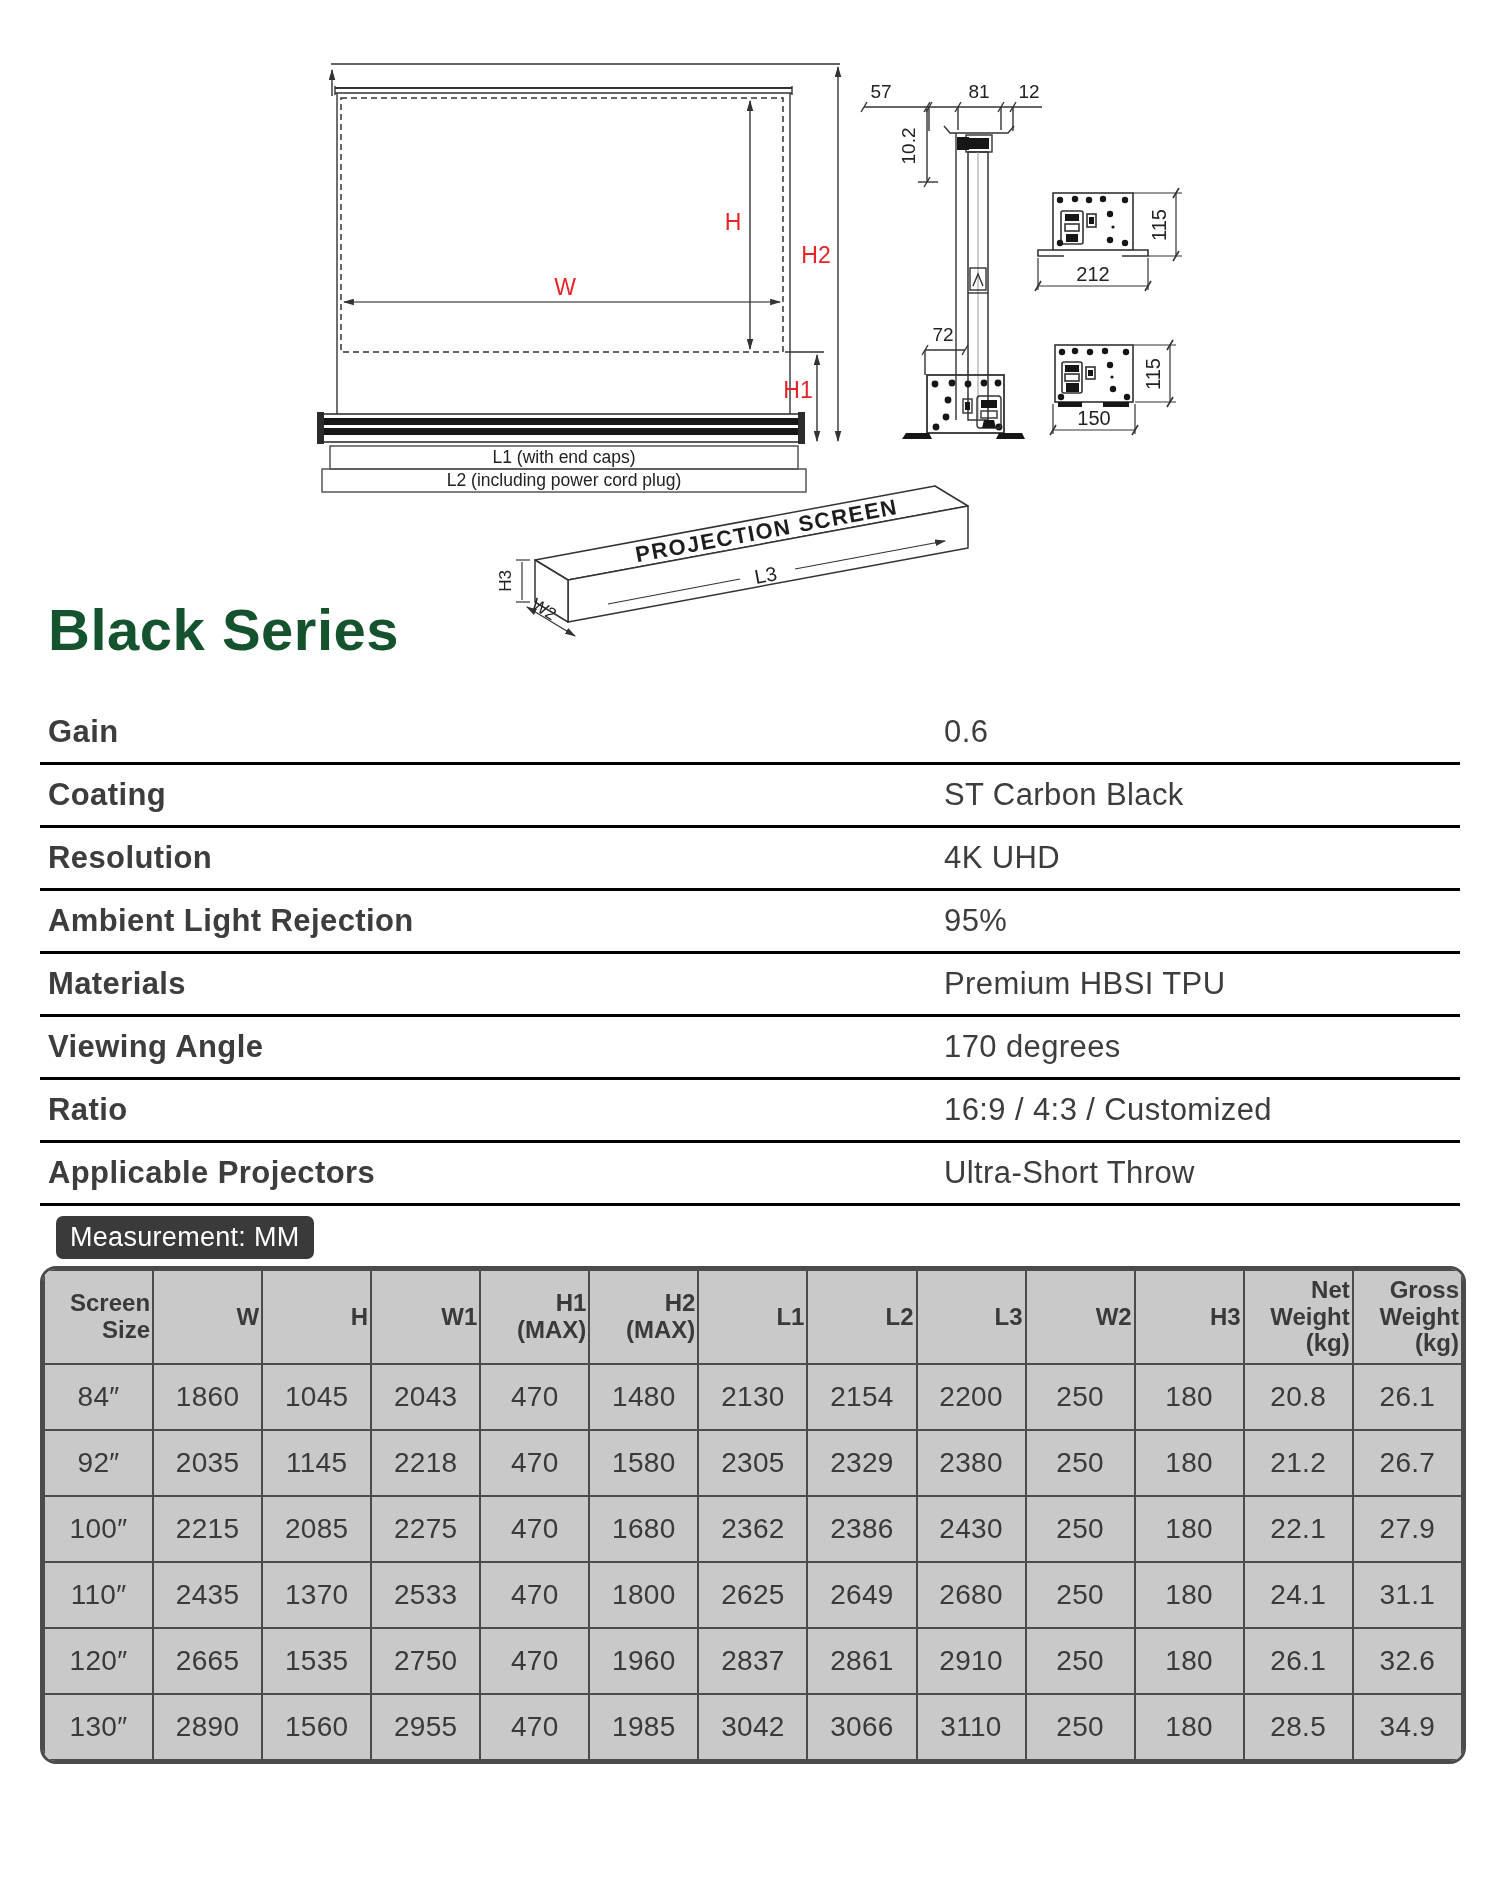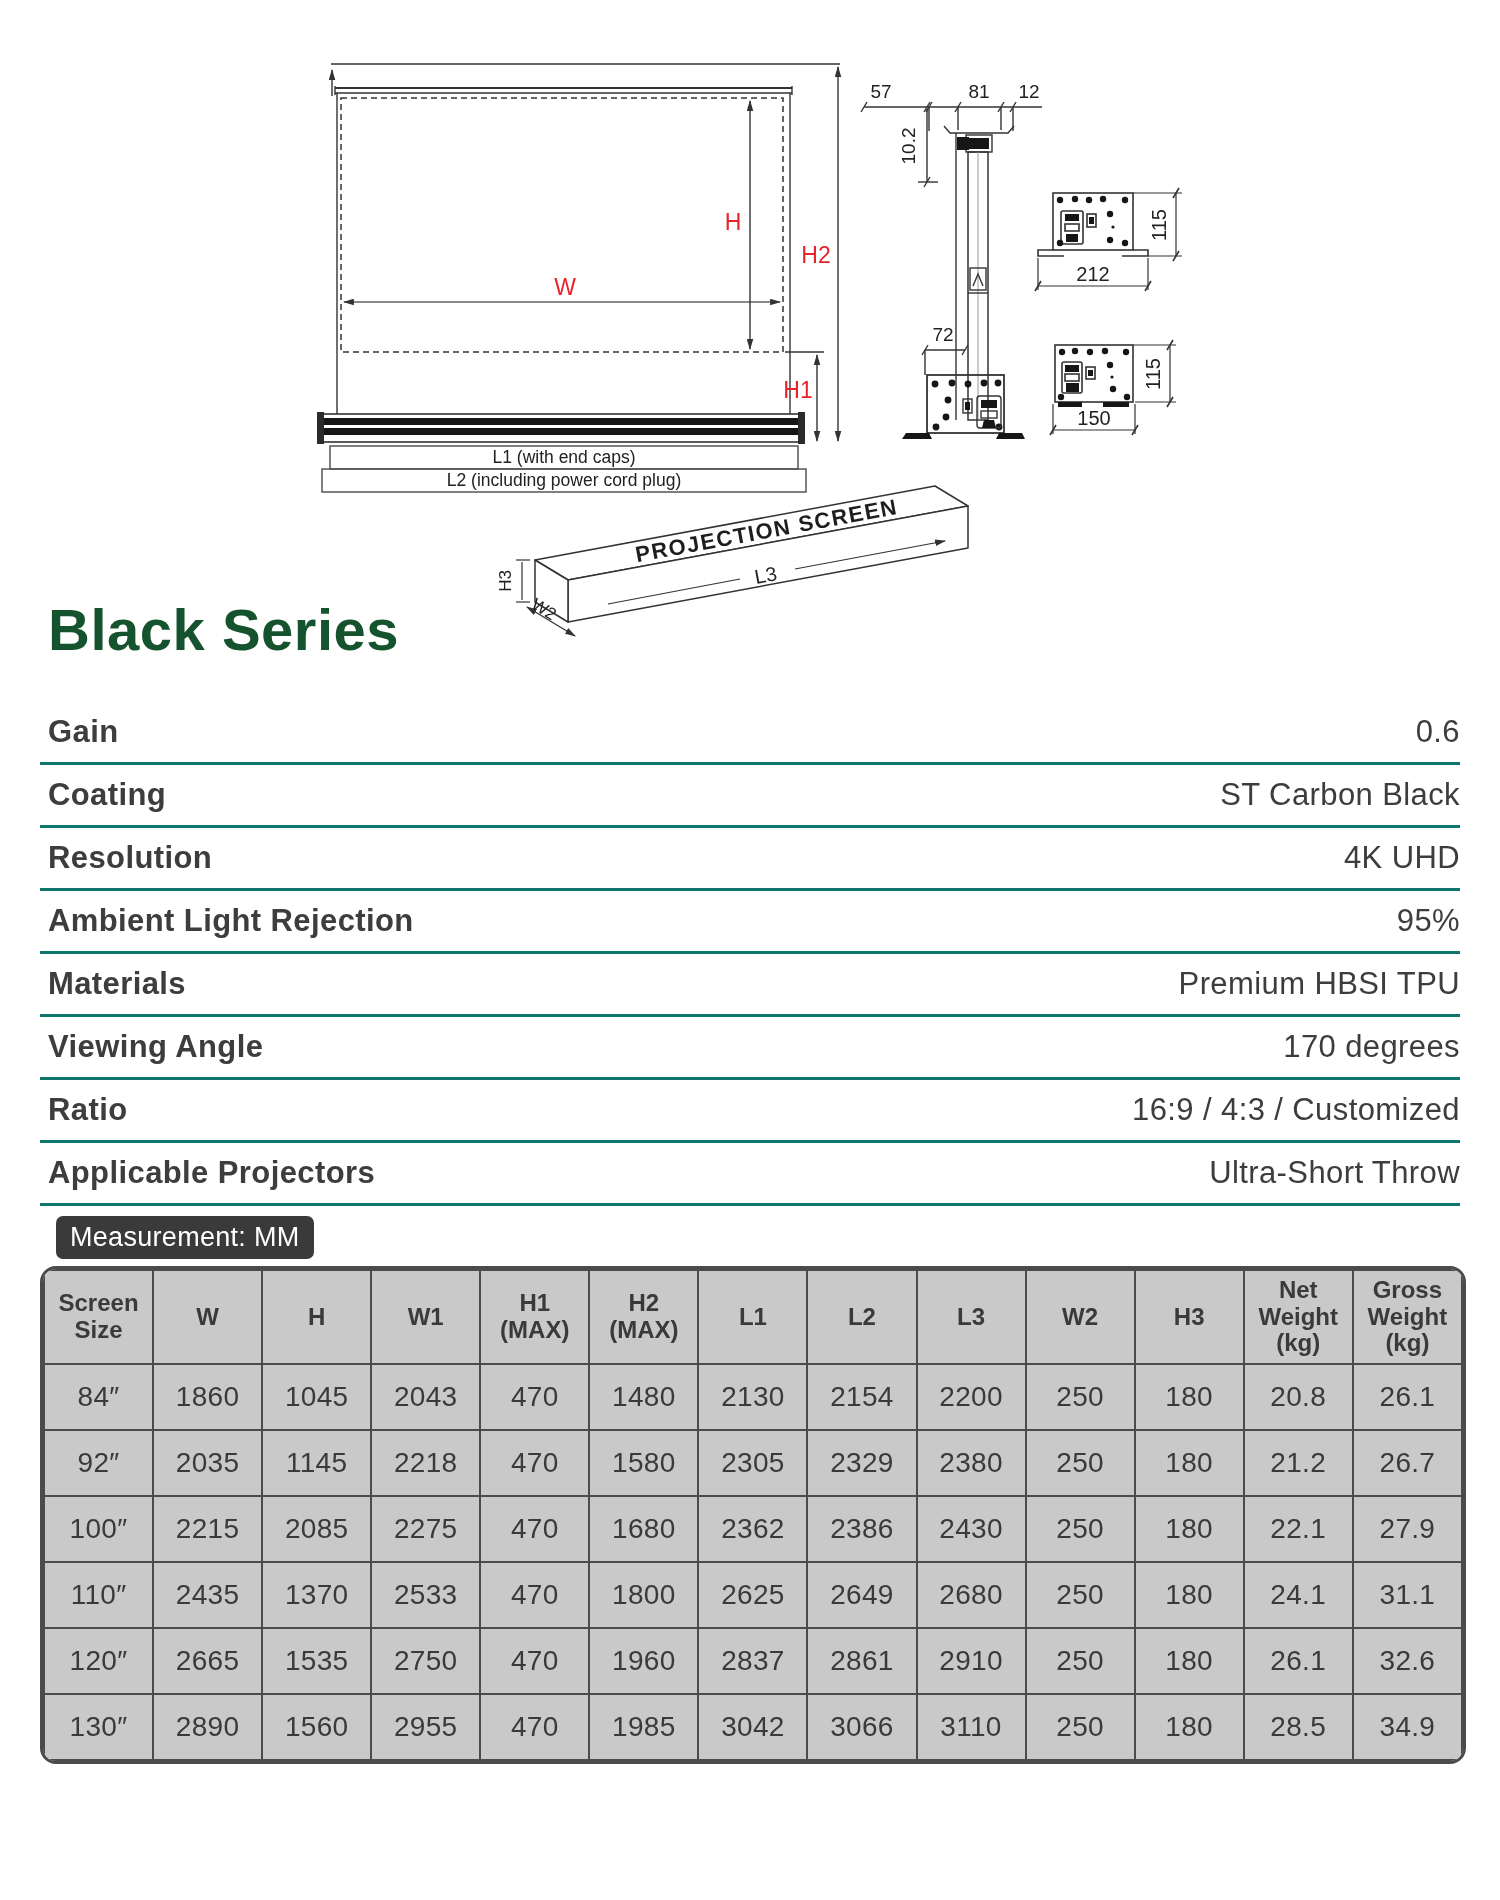--- a/index.html
+++ b/index.html
@@ -3,32 +3,32 @@
 <meta charset="utf-8">
 <style>
   html,body{margin:0;padding:0;background:#ffffff;}
   .page{position:relative;width:1500px;height:1900px;background:#fff;overflow:hidden;
         font-family:"Liberation Sans","DejaVu Sans",sans-serif;color:#3d3d3d;}
   svg text{font-family:"Liberation Sans","DejaVu Sans",sans-serif;}
   .diagram{position:absolute;left:0;top:0;}
   .title{position:absolute;left:48px;top:596px;font-size:58px;font-weight:700;
          letter-spacing:.5px;color:#14532d;}
   .specs{position:absolute;left:40px;top:702px;width:1420px;}
-  .spec-row{display:flex;align-items:center;height:60px;border-bottom:3px solid #0f766e;justify-content:space-between;}
+  .spec-row{display:flex;align-items:center;height:60px;border-bottom:3px solid #000000;}
   .spec-label{flex:0 0 904px;box-sizing:border-box;padding-left:8px;
               font-size:31px;font-weight:600;letter-spacing:.4px;}
   .spec-value{font-size:31px;font-weight:400;letter-spacing:.4px;}
   .badge{position:absolute;left:40px;top:1216px;background:#3a3a3a;color:#fff;
          font-size:27px;padding:6px 14px;border-radius:7px;letter-spacing:.3px;margin-left:16px;}
   .table-wrap{position:absolute;left:40px;top:1266px;width:1420px;
               border:3px solid #4b4b4b;border-radius:16px;overflow:hidden;background:#c9c9c9;}
   table.dims{width:100%;border-collapse:collapse;table-layout:fixed;}
   table.dims th{border:2px solid #4b4b4b;background:#c9c9c9;color:#3a3a3a;
                 font-size:24px;font-weight:700;line-height:1.12;height:84px;
-                padding:4px 2px;text-align:center;vertical-align:middle;}
+                padding:4px 2px;text-align:right;vertical-align:middle;}
   table.dims td{border:2px solid #4b4b4b;background:#c9c9c9;color:#3a3a3a;
                 font-size:28px;font-weight:400;height:64px;text-align:center;
                 vertical-align:middle;padding:0 2px;letter-spacing:.3px;}
 </style>
 </head>
 <body>
 
 <div class="page">
 
   <svg class="diagram" width="1500" height="668" viewBox="0 0 1500 668">

